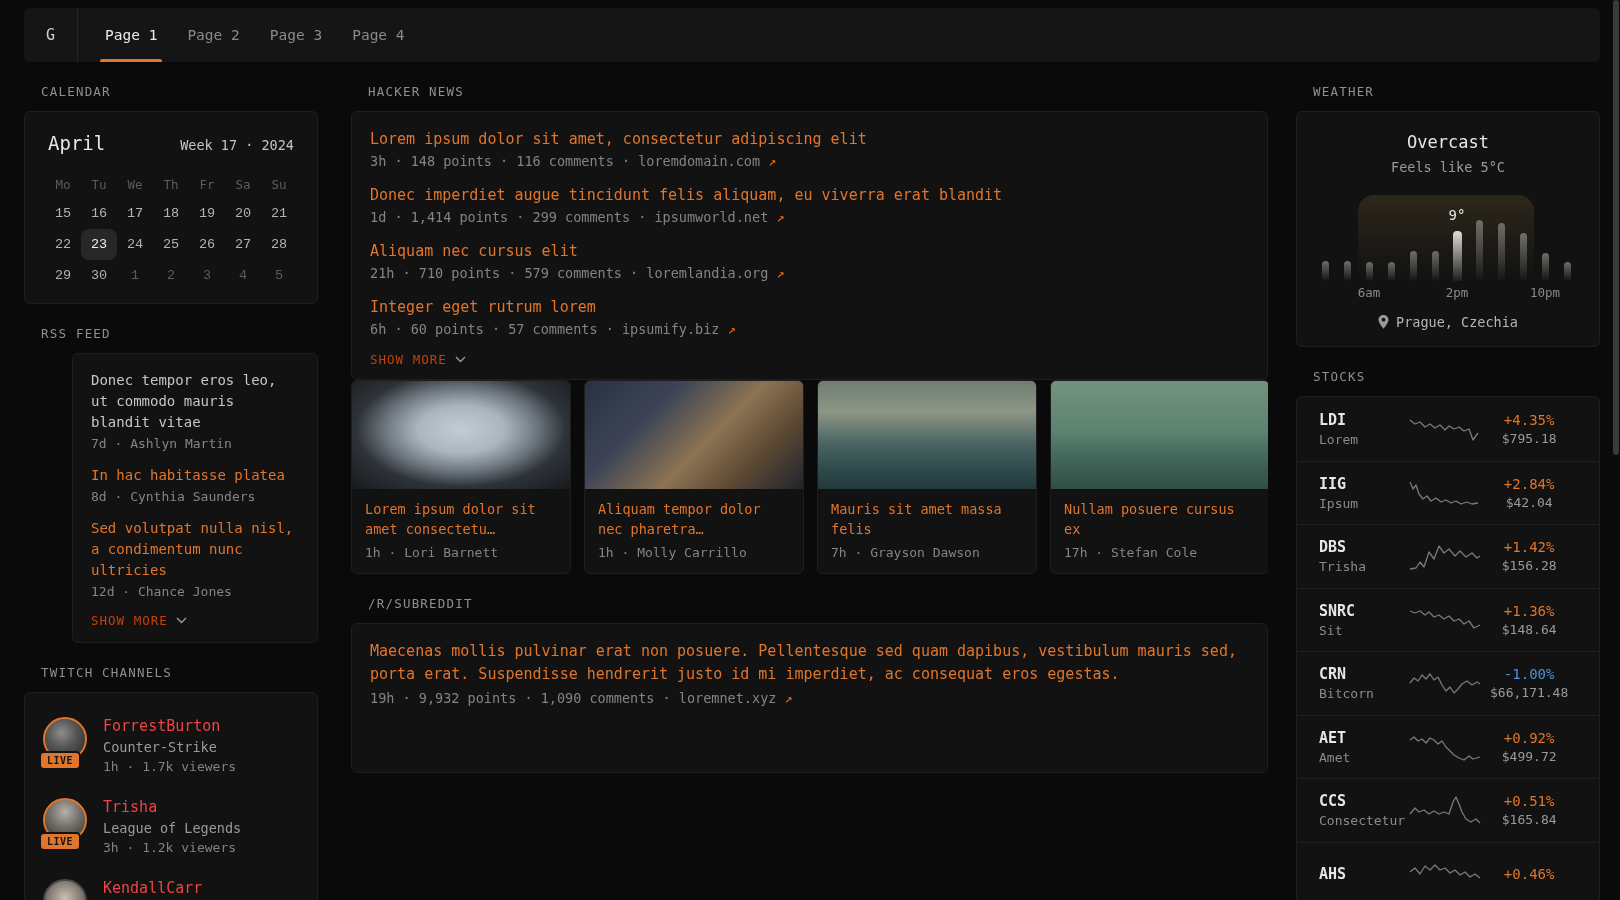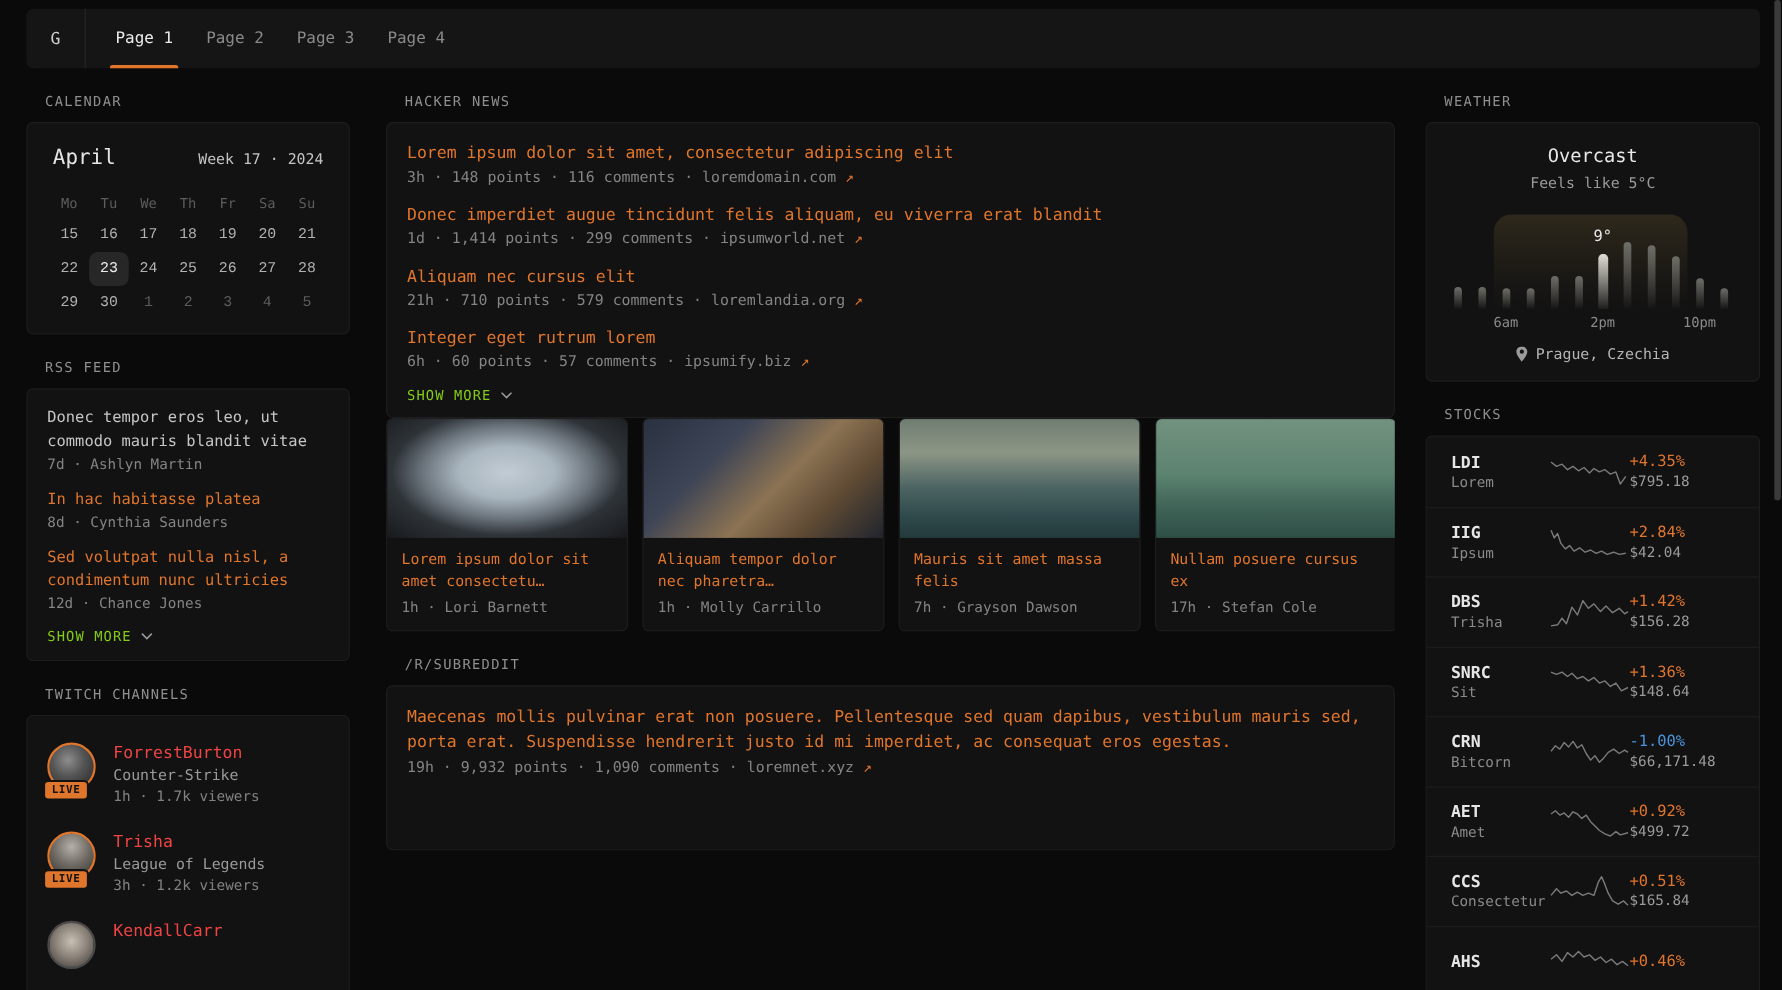--- a/index.html
+++ b/index.html
@@ -30,26 +30,26 @@
   .cal-head{display:flex;justify-content:space-between;align-items:baseline;padding:4px 3px 0;}
   .cal-month{font-size:19px;color:#e5e5e5;}
   .cal-week{font-size:13.5px;color:#c4c4c4;}
   .cal-grid{display:grid;grid-template-columns:repeat(7,1fr);}
   .cal-grid.wds{margin-top:16px;}
   .wd{color:#5c5c5c;font-size:12.5px;height:28px;display:flex;align-items:center;justify-content:center;}
   .day{color:#b2b2b2;font-size:13.5px;height:31px;display:flex;align-items:center;justify-content:center;border-radius:8px;font-family:Liberation Mono, monospace;}
   .day.current{background:#272727;color:#ededed;}
   .day.adjacent{color:#5c5c5c;}
   
-  .rss{padding:16px 18px 14px;}
+  .rss{padding:16px 18px 14px;margin-left:48px;}
   .feed-item{margin-bottom:14px;}
   .feed-title{font-size:14px;line-height:21px;color:var(--accent);cursor:pointer;}
   .feed-title.read{color:#c6c6c6;}
   .feed-meta{font-size:13px;color:var(--meta);margin-top:3px;}
-  .show-more{display:flex;align-items:center;gap:8px;color:#84cc16;font-size:12.5px;
+  .show-more{display:flex;align-items:center;gap:8px;color:#c2410c;font-size:12.5px;
              letter-spacing:1px;margin-top:14px;cursor:pointer;}
   
   .tw{padding:16px 18px 10px;}
   .tw-row{display:flex;gap:16px;margin:8px 0 24px;cursor:pointer;}
   .tw-av{position:relative;width:44px;height:44px;flex-shrink:0;}
   .tw-pic{width:44px;height:44px;border-radius:50%;border:2px solid var(--accent);}
   .tw-row.offline .tw-pic{border-color:#4a4a4a;}
   .tw-badge{position:absolute;left:-4px;bottom:-9px;background:var(--accent);color:#141414;
             font-size:10px;font-weight:bold;letter-spacing:.5px;padding:2px 6px;border-radius:5px;
             border:2px solid #121212;}
@@ -97,21 +97,21 @@
   .wx-loc{display:flex;justify-content:center;align-items:center;gap:7px;margin-top:13px;
           color:#b5b5b5;font-size:13.5px;}
   
   .stk{padding:0;}
   .srow{display:flex;align-items:center;height:63.5px;padding:0 22px;}
   .srow + .srow{border-top:1px solid var(--border);}
   .s-id{width:100px;}
   .s-sym{font-size:15px;font-weight:bold;color:#e6e6e6;}
   .s-name{font-size:13px;color:#8a8a8a;margin-top:3px;}
   .s-spark{flex:1;display:flex;justify-content:center;}
-  .s-right{width:106px;text-align:left;}
+  .s-right{width:106px;text-align:center;}
   .s-chg{font-size:14px;}
   .s-chg.up{color:var(--accent);} .s-chg.down{color:var(--neg);}
   .s-price{font-size:13px;color:#9a9a9a;margin-top:3px;}
   
   .sb{position:absolute;right:0;top:0;width:8px;height:100%;}
   .sb-thumb{position:absolute;top:0;right:1px;width:6px;height:455px;background:#3a3a3a;border-radius:3px;}
 </style>
 </head>
 <body>
 

